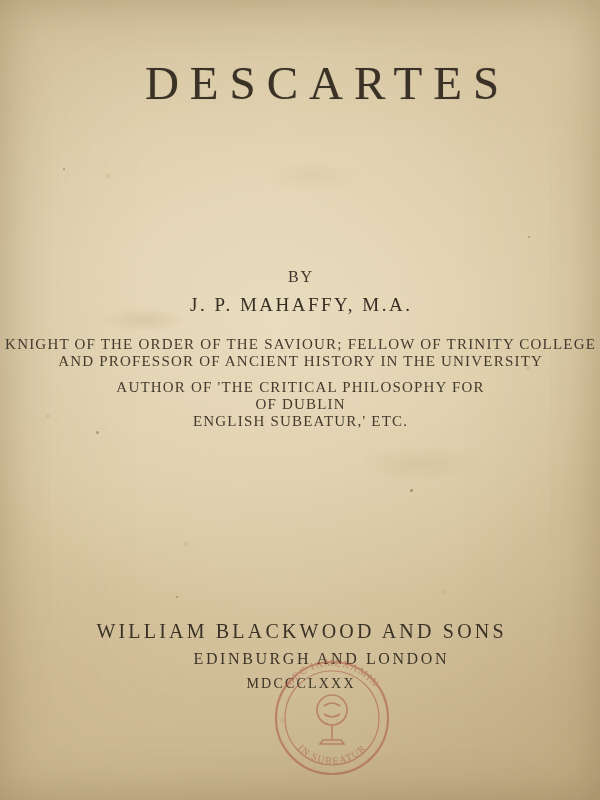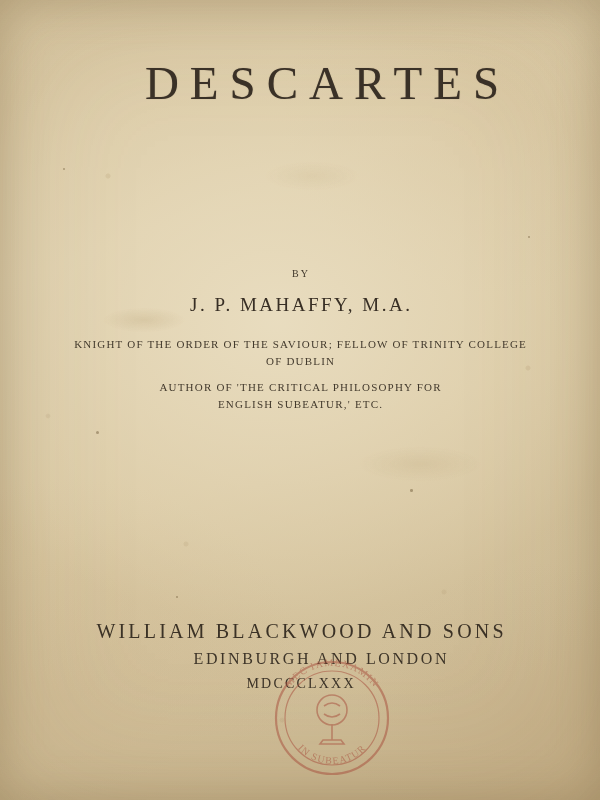--- a/index.html
+++ b/index.html
@@ -78,21 +78,21 @@
     text-shadow: 0 0 1px rgba(70,58,42,0.35);
     padding-left: 44px;
   }
 
   .by {
     position: absolute;
     top: 268px;
     left: 0;
     right: 0;
     text-align: center;
-    font-size: 10px;
+    font-size: 16px;
     letter-spacing: 2px;
     color: #40372b;
     text-indent: 2px;
   }
 
   .author {
     position: absolute;
     top: 294px;
     left: 0;
     right: 0;
@@ -102,21 +102,21 @@
     color: #382f25;
     text-indent: 2.5px;
   }
 
   .credentials {
     position: absolute;
     top: 336px;
     left: 0;
     right: 0;
     text-align: center;
-    font-size: 11px;
+    font-size: 15px;
     line-height: 17px;
     letter-spacing: 1.2px;
     color: #433a2d;
     text-indent: 1.2px;
   }
 
   .credentials .line {
     display: block;
     white-space: nowrap;
   }
@@ -195,22 +195,23 @@
   <div class="content">
 
     <div class="title">DESCARTES</div>
 
     <div class="by">BY</div>
 
     <div class="author">J. P. MAHAFFY, M.A.</div>
 
     <div class="credentials">
       <span class="line">KNIGHT OF THE ORDER OF THE SAVIOUR; FELLOW OF TRINITY COLLEGE</span>
+      <span class="line">AND PROFESSOR OF ANCIENT HISTORY IN THE UNIVERSITY</span>
+      <span class="line block2">AUTHOR OF 'THE CRITICAL PHILOSOPHY FOR</span>
       <span class="line">OF DUBLIN</span>
-      <span class="line block2">AUTHOR OF 'THE CRITICAL PHILOSOPHY FOR</span>
       <span class="line">ENGLISH SUBEATUR,' ETC.</span>
     </div>
 
     <div class="publisher">WILLIAM BLACKWOOD AND SONS</div>
     <div class="city">EDINBURGH AND LONDON</div>
     <div class="year">MDCCCLXXX</div>
 
   </div>
 
   <div class="stamp">

